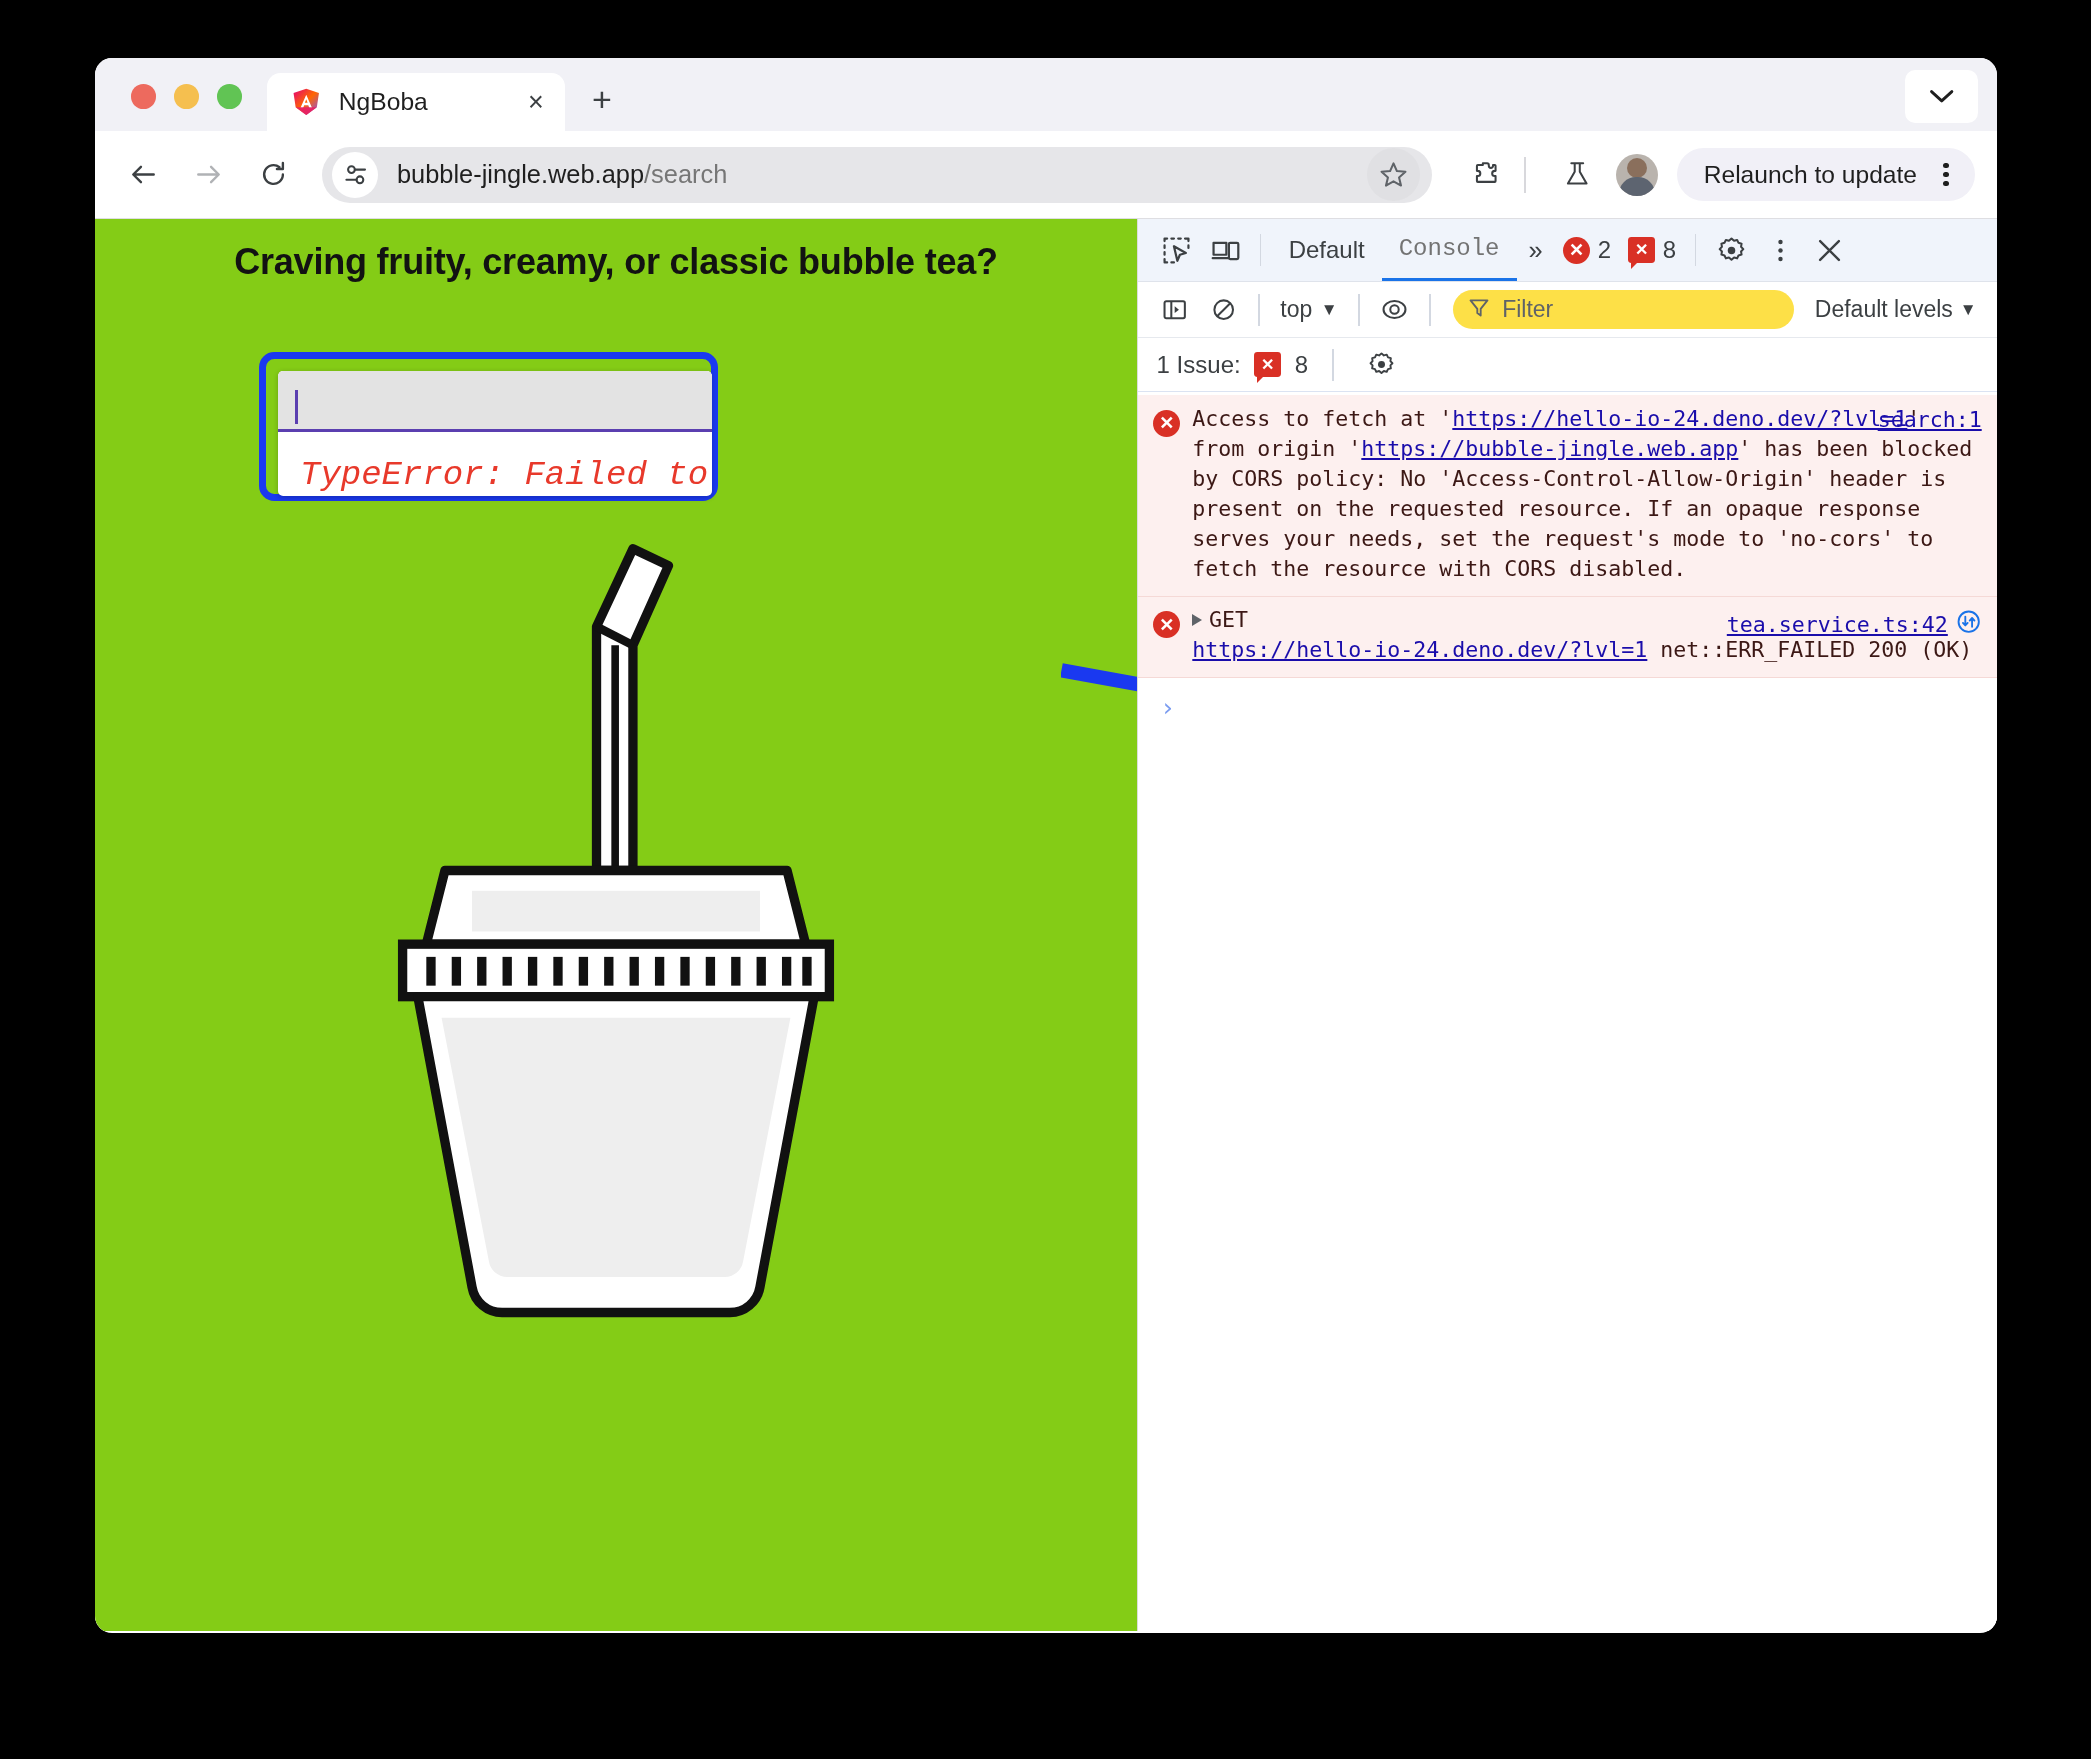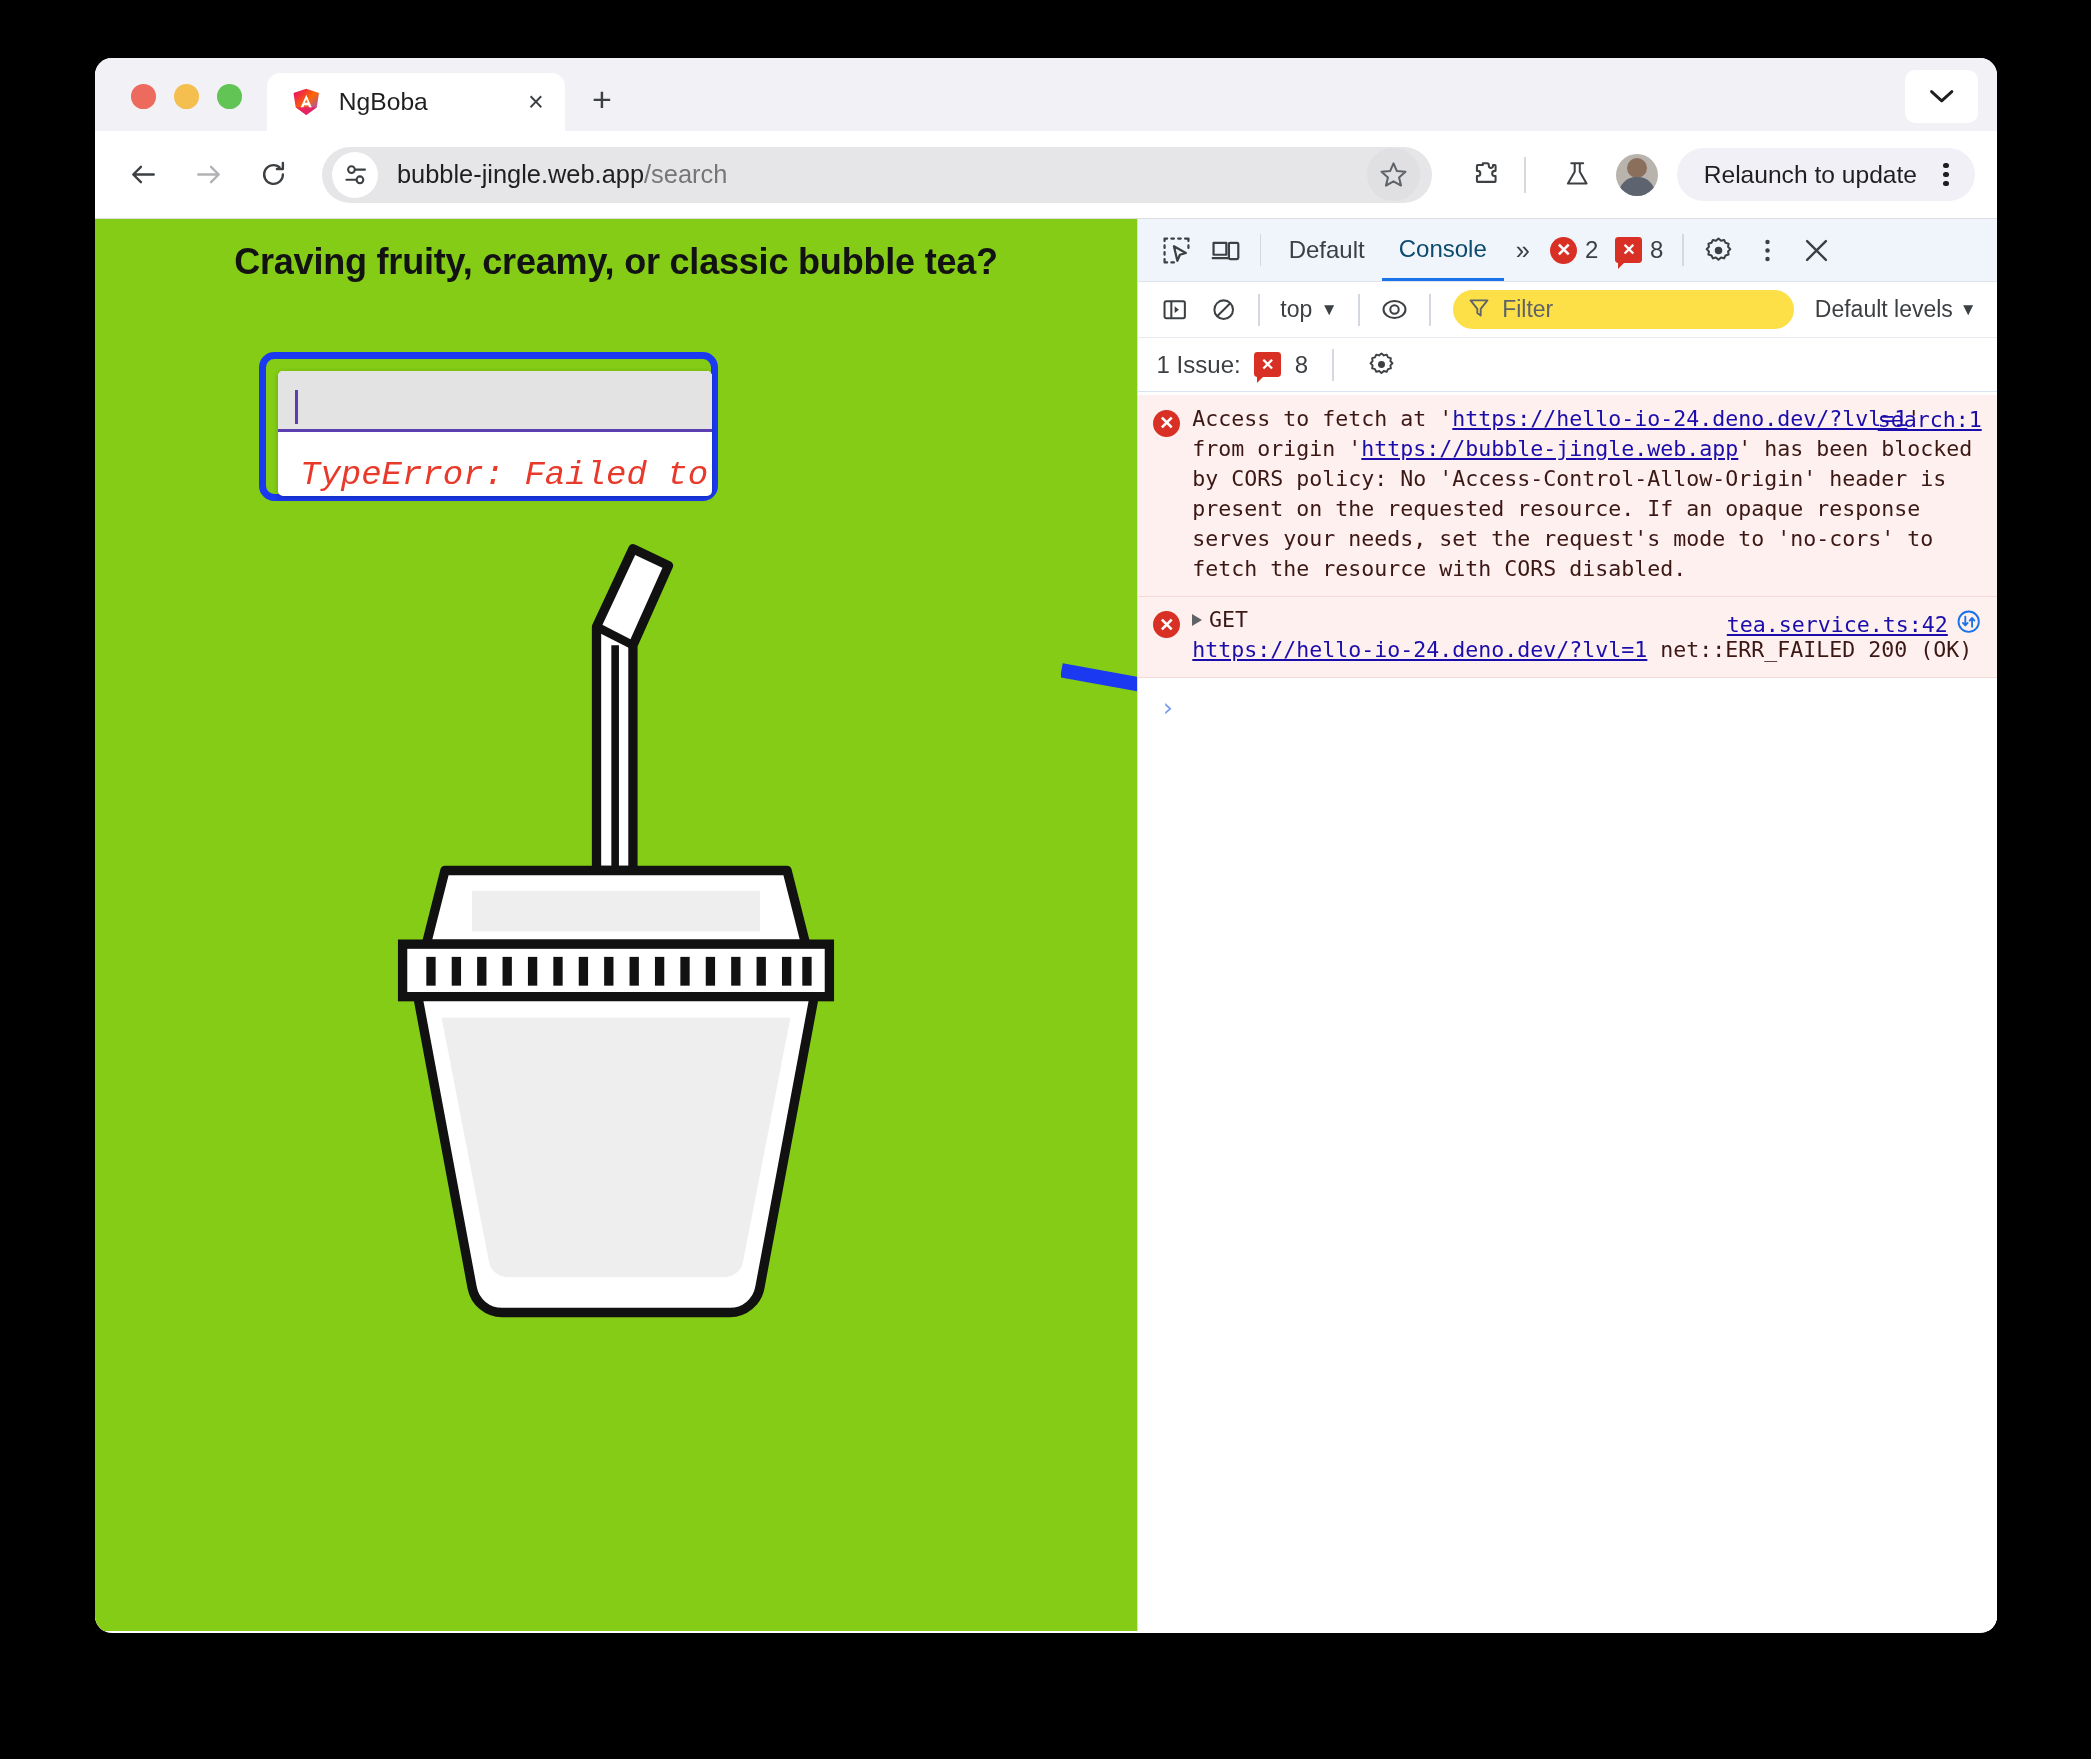--- a/index.html
+++ b/index.html
@@ -328,22 +328,23 @@
   .dt-tab {
     font-size: 24px;
     color: #3c4043;
     padding: 0 17px;
     height: 61px;
     display: flex; align-items: center;
     flex: 0 0 auto;
     box-sizing: border-box;
   }
   .dt-tab.active {
-    color: #0c4a6e;
+    color: #737373;
     border-bottom: 3.4px solid #1a73e8;
+    font-family: Liberation Mono, monospace;
   }
   #dt-more {
     font-size: 25.4px; color: #3c4043; padding: 0 12px; flex: 0 0 auto;
   }
   .dt-badge {
     display: flex; align-items: center; gap: 7.6px; padding: 0 8.5px; flex: 0 0 auto;
   }
   .badge-circle-x {
     width: 27px; height: 27px; border-radius: 50%;
     background: #d93025; color: #ffffff;

